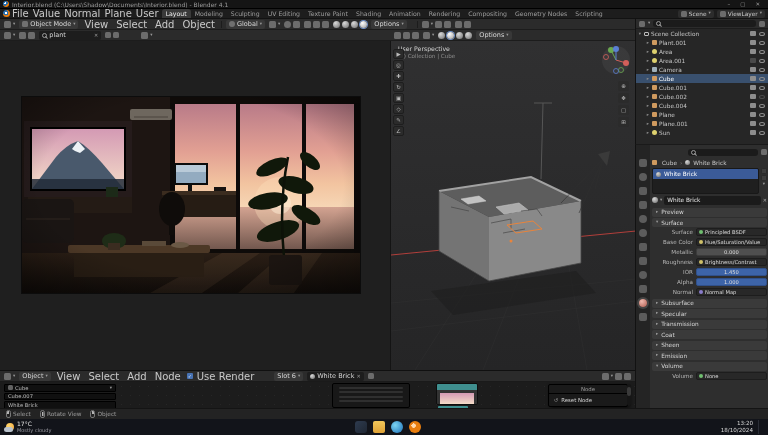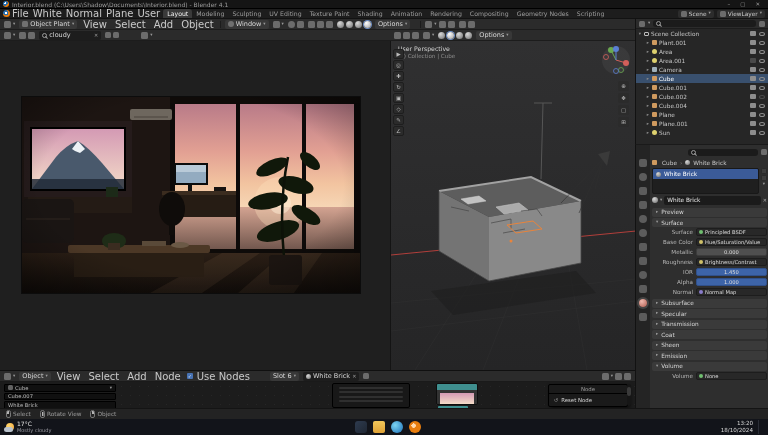--- a/index.html
+++ b/index.html
@@ -105,21 +105,21 @@
     <span style="margin-left:auto;display:flex">
       <span class="wbtn">–</span>
       <span class="wbtn">▢</span>
       <span class="wbtn">✕</span>
     </span>
   </div>
 
   <div id="topbar" class="abs">
     <span class="blogo"></span>
     <span class="menu">File</span>
-    <span class="menu">White</span>
+    <span class="menu">Value</span>
     <span class="menu">Normal</span>
     <span class="menu">Plane</span>
     <span class="menu">User</span>
     <span class="sep"></span>
     <span class="wtab active">Layout</span>
     <span class="wtab">Modeling</span>
     <span class="wtab">Sculpting</span>
     <span class="wtab">UV Editing</span>
     <span class="wtab">Texture Paint</span>
     <span class="wtab">Shading</span>
@@ -142,31 +142,31 @@
     </span>
   </div>
 
   <div class="hdr" style="left:0;top:19px;width:635px">
     <span class="clu">
         <span class="ic"></span>
         <span class="caret">▾</span>
       </span>
     <span class="pill">
         <span class="ic sm"></span>
-        <span>Object Plant</span>
+        <span>Object Mode</span>
         <span class="caret">▾</span>
       </span>
     <span class="menu">View</span>
     <span class="menu">Select</span>
     <span class="menu">Add</span>
     <span class="menu">Object</span>
     <span class="sep"></span>
     <span class="pill">
         <span class="ic sm" style="border-radius:50%"></span>
-        <span>Window</span>
+        <span>Global</span>
         <span class="caret">▾</span>
       </span>
     <span class="clu">
         <span class="ic"></span>
         <span class="caret">▾</span>
       </span>
     <span class="clu">
         <span class="ic" style="border-radius:50%"></span>
         <span class="ic"></span>
       </span>
@@ -202,21 +202,21 @@
     <span class="clu">
         <span class="ic"></span>
         <span class="caret">▾</span>
       </span>
     <span class="clu">
         <span class="ic"></span>
         <span class="ic"></span>
       </span>
     <span class="pill" style="width:62px;background:#1d1d1d">
       <span class="mag"></span>
-      <span>cloudy</span>
+      <span>plant</span>
       <span style="margin-left:auto;color:#9a9a9a;font-size:5px">✕</span>
     </span>
     <span class="clu">
         <span class="ic sm"></span>
         <span class="ic sm"></span>
       </span>
     <span class="clu" style="margin-left:18px">
         <span class="ic"></span>
         <span class="caret">▾</span>
       </span>
@@ -663,21 +663,21 @@
       <span class="pill">
           <span>Object</span>
           <span class="caret">▾</span>
         </span>
       <span class="menu">View</span>
       <span class="menu">Select</span>
       <span class="menu">Add</span>
       <span class="menu">Node</span>
       <span class="clu">
           <span class="chk">✓</span>
-          <span class="menu">Use Nodes</span>
+          <span class="menu">Use Render</span>
         </span>
       <span class="pill" style="margin-left:14px">
           <span>Slot 6</span>
           <span class="caret">▾</span>
         </span>
       <span class="pill" style="background:#1d1d1d">
         <span class="sph" style="width:5px;height:5px"></span>
         <span>White Brick</span>
         <span style="font-size:5px;color:#9a9a9a">✕</span>
       </span>

